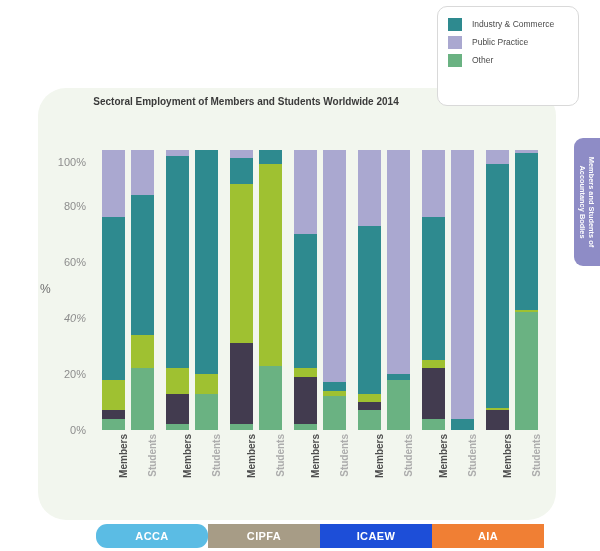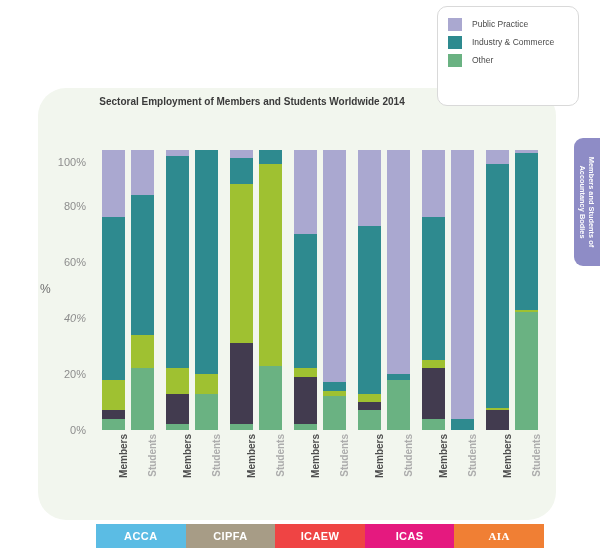--- a/index.html
+++ b/index.html
@@ -28,21 +28,21 @@
     z-index:30;
   }
   .legend-row{display:flex;align-items:center;height:18px;padding-left:10px;}
   .legend-swatch{width:14px;height:13px;flex:0 0 auto;}
   .legend-label{
     margin-left:10px;font-size:8.5px;color:#4a4a4a;white-space:nowrap;
   }
 
   
   #chart-title{
-    position:absolute;left:52px;top:88px;width:400px;
+    position:absolute;left:46px;top:88px;width:400px;
     text-align:center;
     font-size:10px;font-weight:bold;color:#3a3a3a;
     padding-top:8px;
     z-index:5;
   }
 
   
   #plot{
     position:absolute;
     left:96px;top:150px;width:448px;height:280px;
@@ -116,26 +116,26 @@
 </style>
 </head>
 <body>
 
 <div id="panel"></div>
 
 <div id="chart-title">Sectoral Employment of Members and Students Worldwide 2014</div>
 
 <div id="legend">
     <div class="legend-row">
+      <span class="legend-swatch" style="background: rgb(46, 138, 143);"></span>
+      <span class="legend-label">Industry &amp; Commerce</span>
+    </div>
+    <div class="legend-row">
       <span class="legend-swatch" style="background: rgb(170, 168, 208);"></span>
       <span class="legend-label">Public Practice</span>
-    </div>
-    <div class="legend-row">
-      <span class="legend-swatch" style="background: rgb(46, 138, 143);"></span>
-      <span class="legend-label">Industry &amp; Commerce</span>
     </div>
     <div class="legend-row">
       <span class="legend-swatch" style="background: rgb(106, 178, 130);"></span>
       <span class="legend-label">Other</span>
     </div>
   </div>
 
 <div id="yaxis">
     <div class="ytick" style="top: 290px;">0%</div>
     <div class="ytick" style="top: 234px;">20%</div>
@@ -259,22 +259,21 @@
     <div class="collabel students" style="left: 242.5px;">Students</div>
     <div class="collabel members" style="left: 277.5px;">Members</div>
     <div class="collabel students" style="left: 306.5px;">Students</div>
     <div class="collabel members" style="left: 341.5px;">Members</div>
     <div class="collabel students" style="left: 370.5px;">Students</div>
     <div class="collabel members" style="left: 405.5px;">Members</div>
     <div class="collabel students" style="left: 434.5px;">Students</div>
   </div>
 
 <div id="bodies">
-    <div class="body-cell" style="background: rgb(91, 188, 228);">ACCA</div>
+    <div class="body-cell" style="background: rgb(91, 188, 228); border-radius: 11px;">ACCA</div>
     <div class="body-cell" style="background: rgb(167, 156, 134);">CIPFA</div>
-    <div class="body-cell" style="background: #ef4444;">ICAEW</div>
-    <div class="body-cell" style="background: rgb(229, 25, 127);">ICAS</div>
-    <div class="body-cell" style="background: rgb(240, 127, 52); font-family: Liberation Serif, serif;">AIA</div>
+    <div class="body-cell" style="background: #1d4ed8;">ICAEW</div>
+    <div class="body-cell" style="background: rgb(240, 127, 52);">AIA</div>
   </div>
 
 <div id="sidetab">
   <div id="sidetab-text">Members and Students of Accountancy Bodies</div>
 </div>
 
 </body></html>

